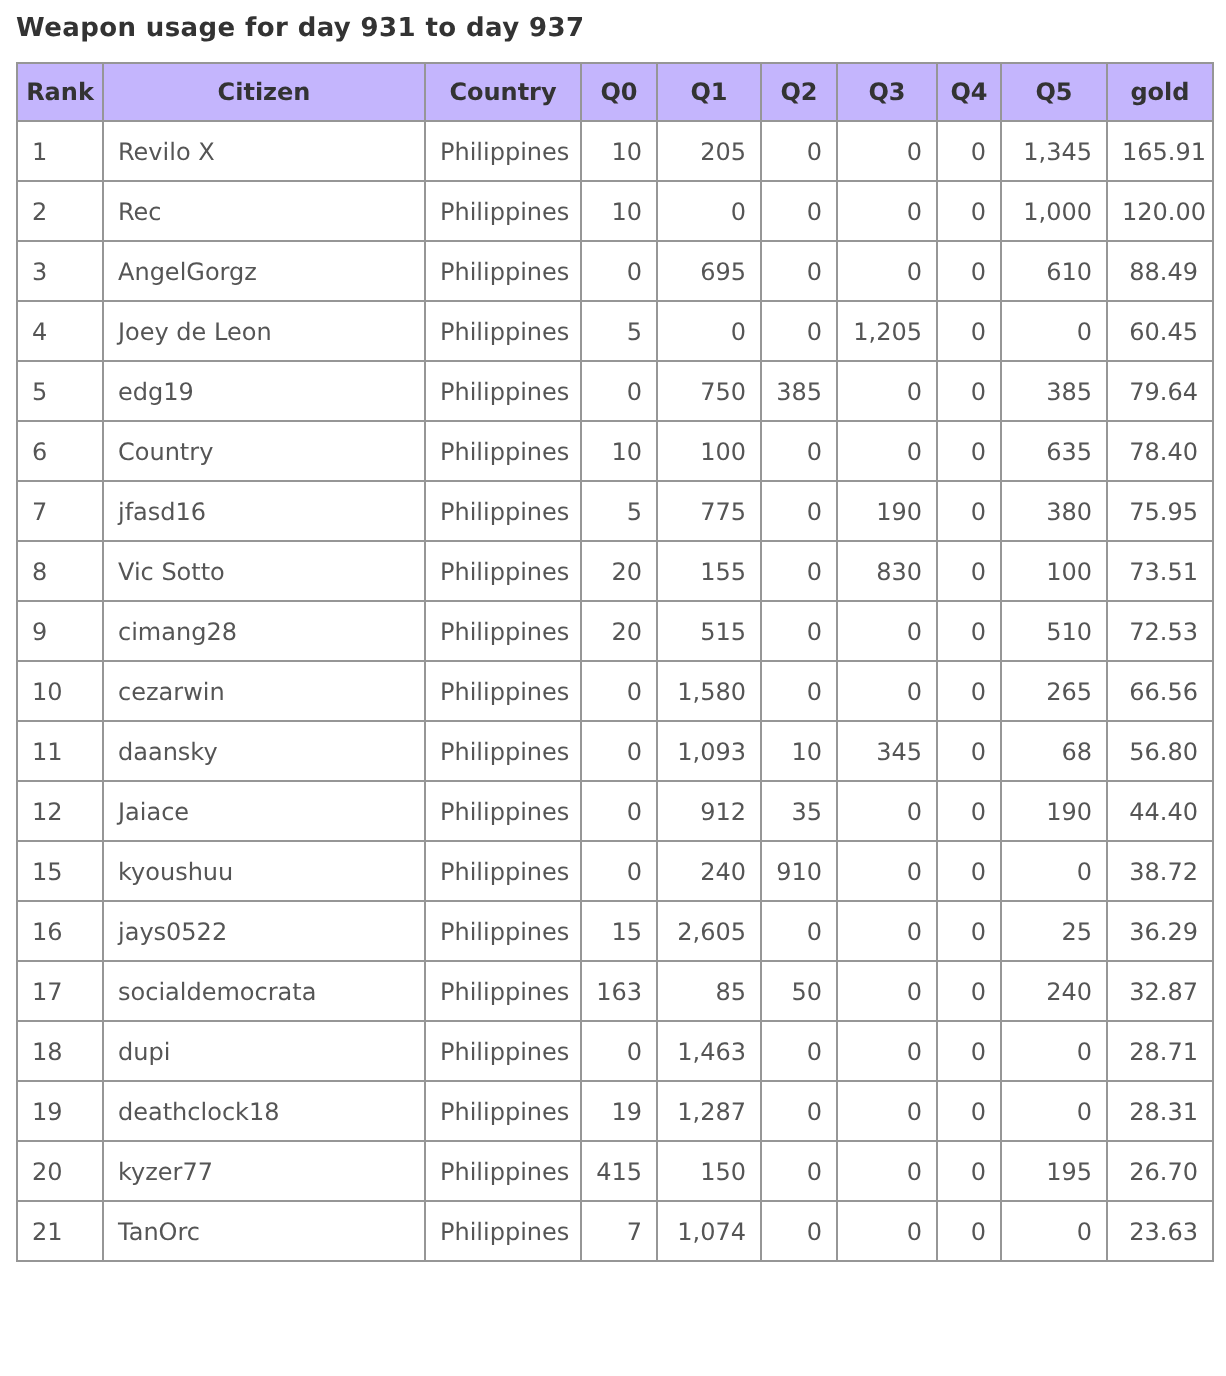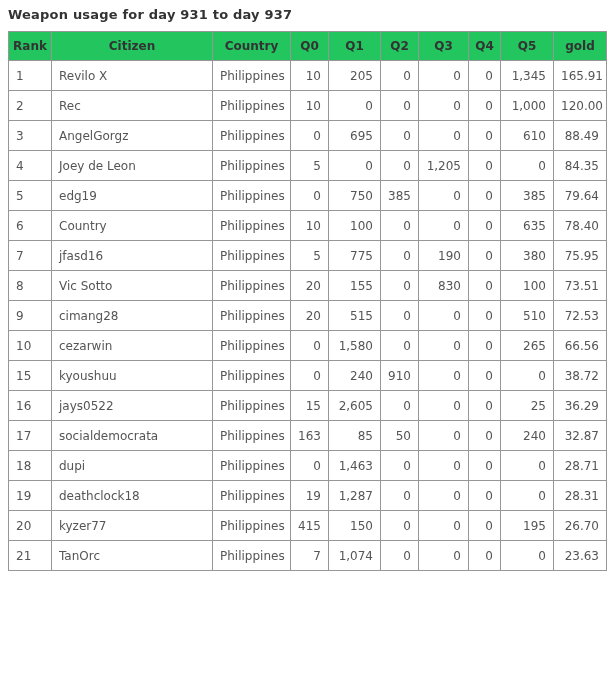--- a/index.html
+++ b/index.html
@@ -30,21 +30,21 @@
   }
   .usage-table th,
   .usage-table td {
     border: 1px solid #969696;
     font-size: 12px;
     white-space: nowrap;
     overflow: hidden;
     box-sizing: border-box;
   }
   .usage-table th {
-    background: #22c55e;
+    background: #c4b5fd;
     color: #333333;
     font-weight: bold;
     text-align: center;
     height: 29px;
     padding: 0 4px;
   }
   .usage-table td {
     color: #555555;
     height: 30px;
     padding: 0 7px;
@@ -138,21 +138,21 @@
         <tr>
           <td>4</td>
           <td>Joey de Leon</td>
           <td>Philippines</td>
           <td>5</td>
           <td>0</td>
           <td>0</td>
           <td>1,205</td>
           <td>0</td>
           <td>0</td>
-          <td>84.35</td>
+          <td>60.45</td>
         </tr>
         <tr>
           <td>5</td>
           <td>edg19</td>
           <td>Philippines</td>
           <td>0</td>
           <td>750</td>
           <td>385</td>
           <td>0</td>
           <td>0</td>
@@ -211,20 +211,44 @@
           <td>10</td>
           <td>cezarwin</td>
           <td>Philippines</td>
           <td>0</td>
           <td>1,580</td>
           <td>0</td>
           <td>0</td>
           <td>0</td>
           <td>265</td>
           <td>66.56</td>
+        </tr>
+        <tr>
+          <td>11</td>
+          <td>daansky</td>
+          <td>Philippines</td>
+          <td>0</td>
+          <td>1,093</td>
+          <td>10</td>
+          <td>345</td>
+          <td>0</td>
+          <td>68</td>
+          <td>56.80</td>
+        </tr>
+        <tr>
+          <td>12</td>
+          <td>Jaiace</td>
+          <td>Philippines</td>
+          <td>0</td>
+          <td>912</td>
+          <td>35</td>
+          <td>0</td>
+          <td>0</td>
+          <td>190</td>
+          <td>44.40</td>
         </tr>
         <tr>
           <td>15</td>
           <td>kyoushuu</td>
           <td>Philippines</td>
           <td>0</td>
           <td>240</td>
           <td>910</td>
           <td>0</td>
           <td>0</td>

